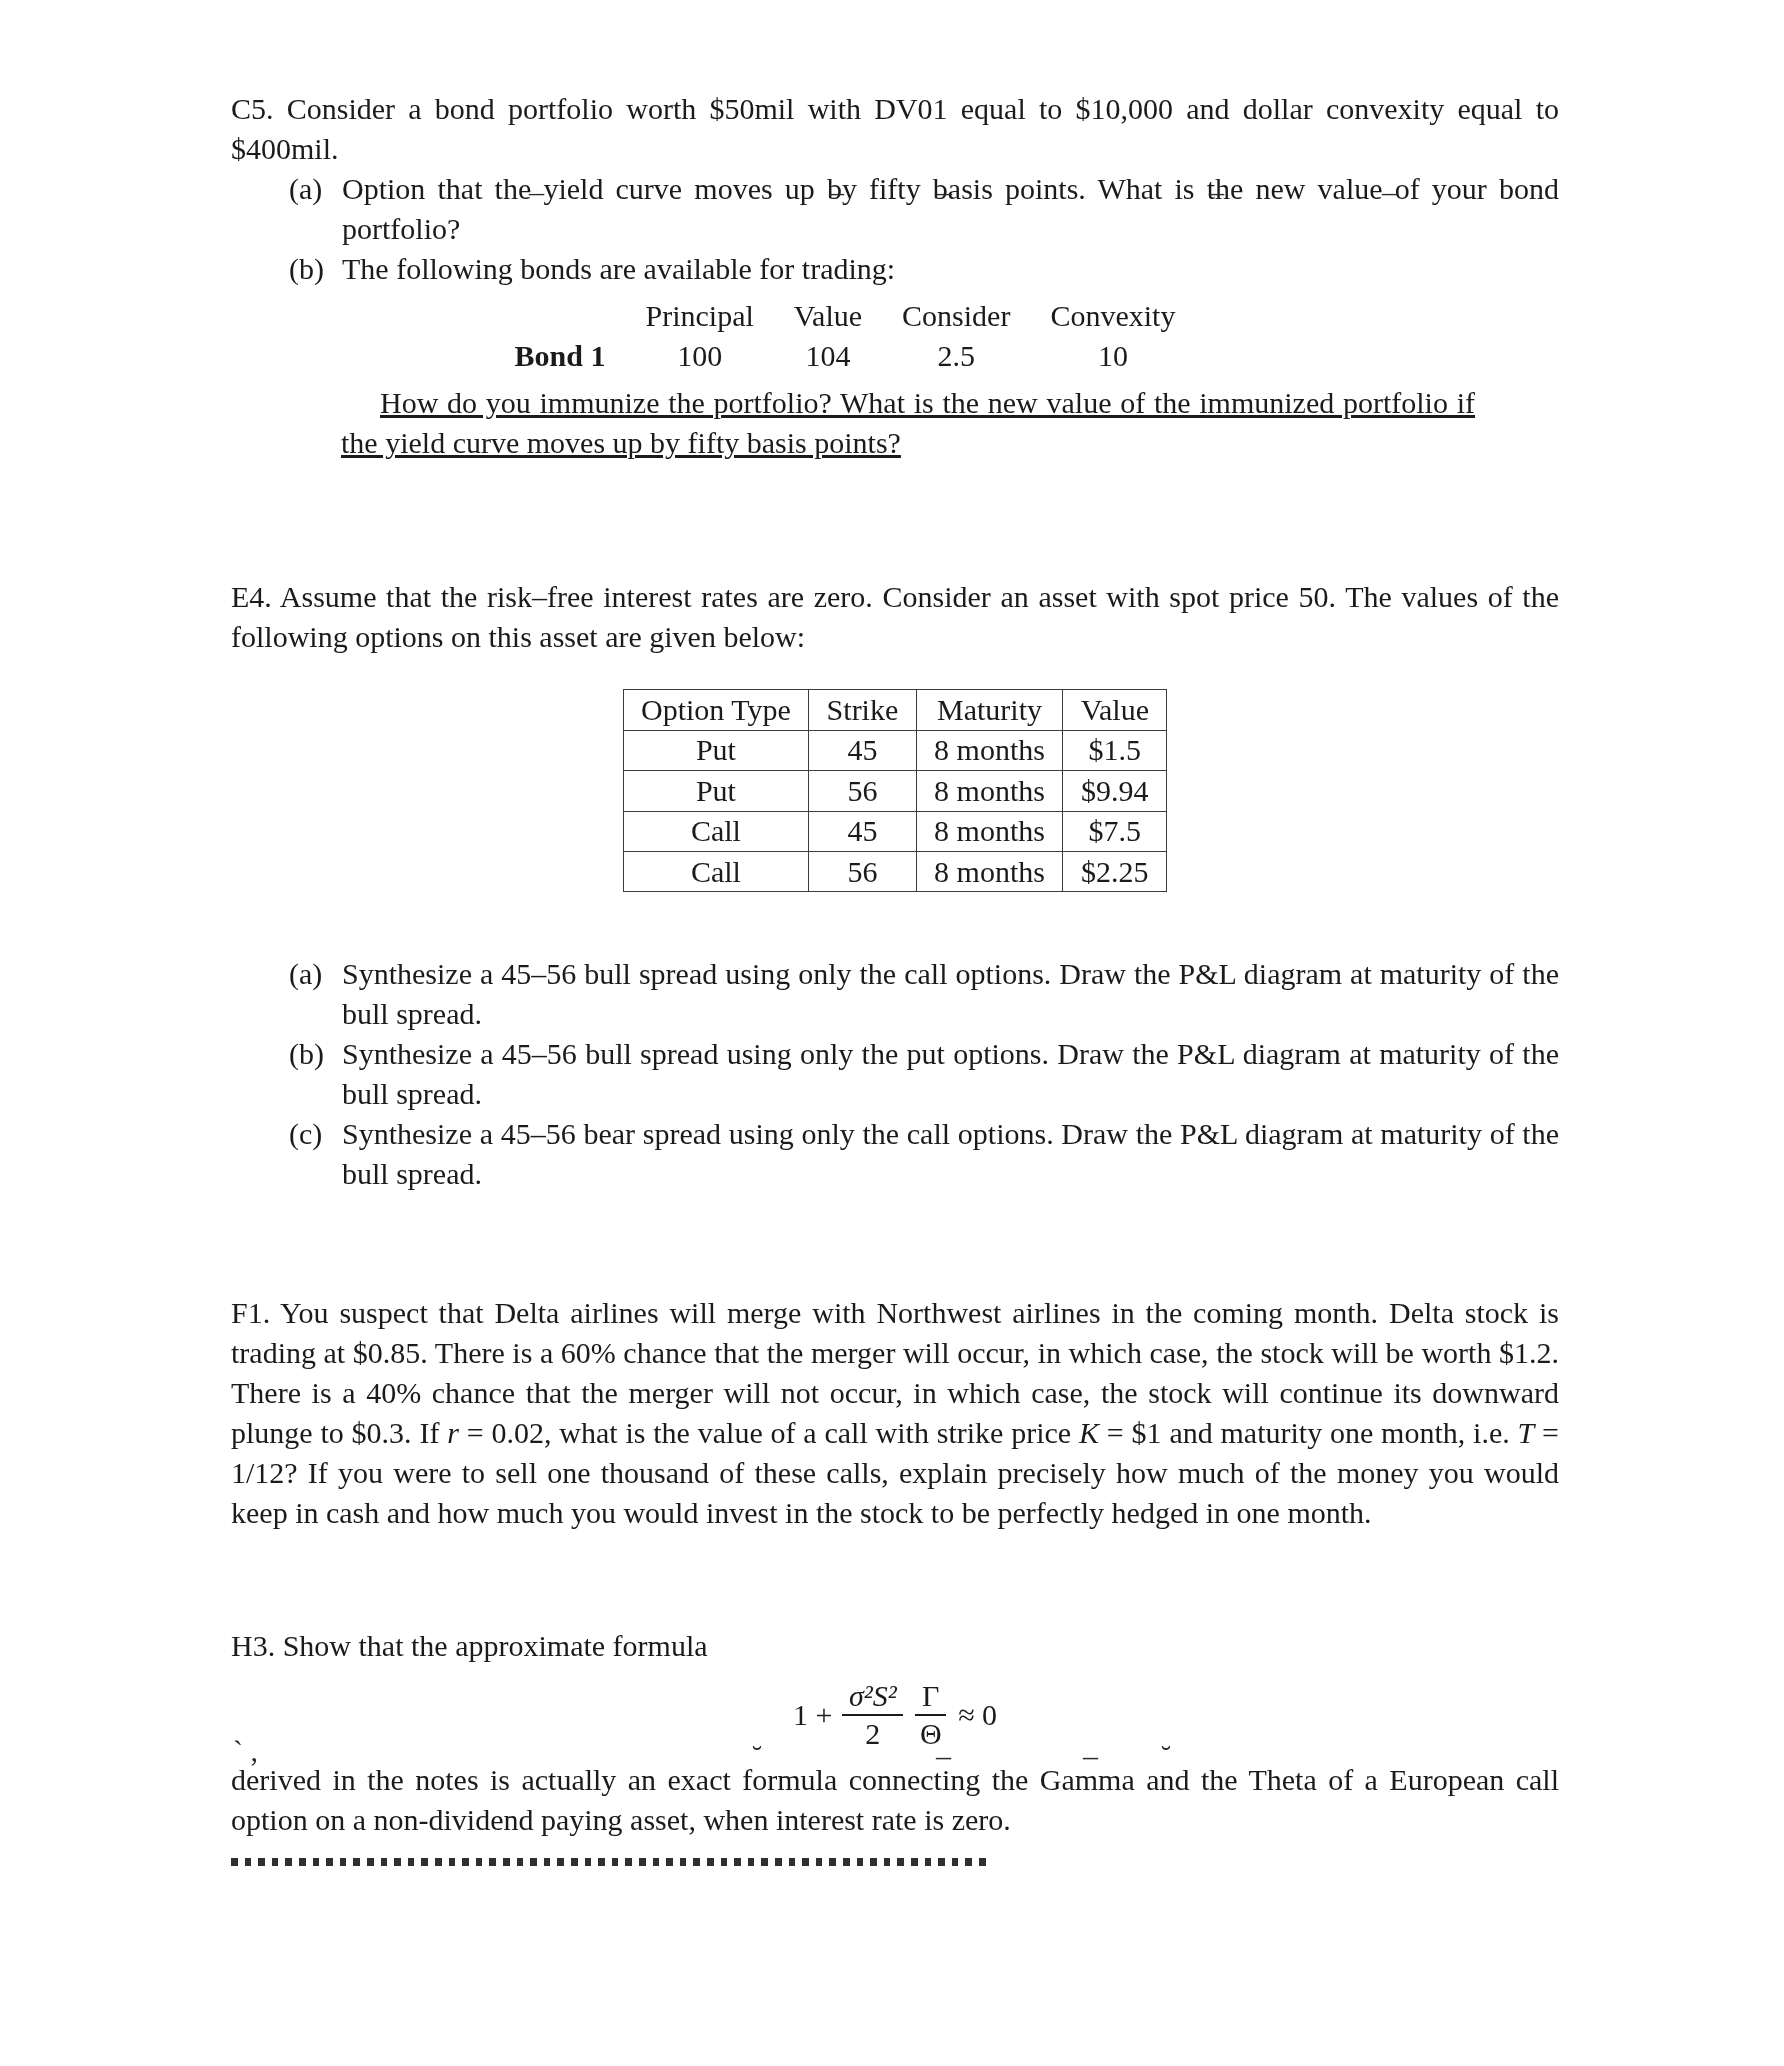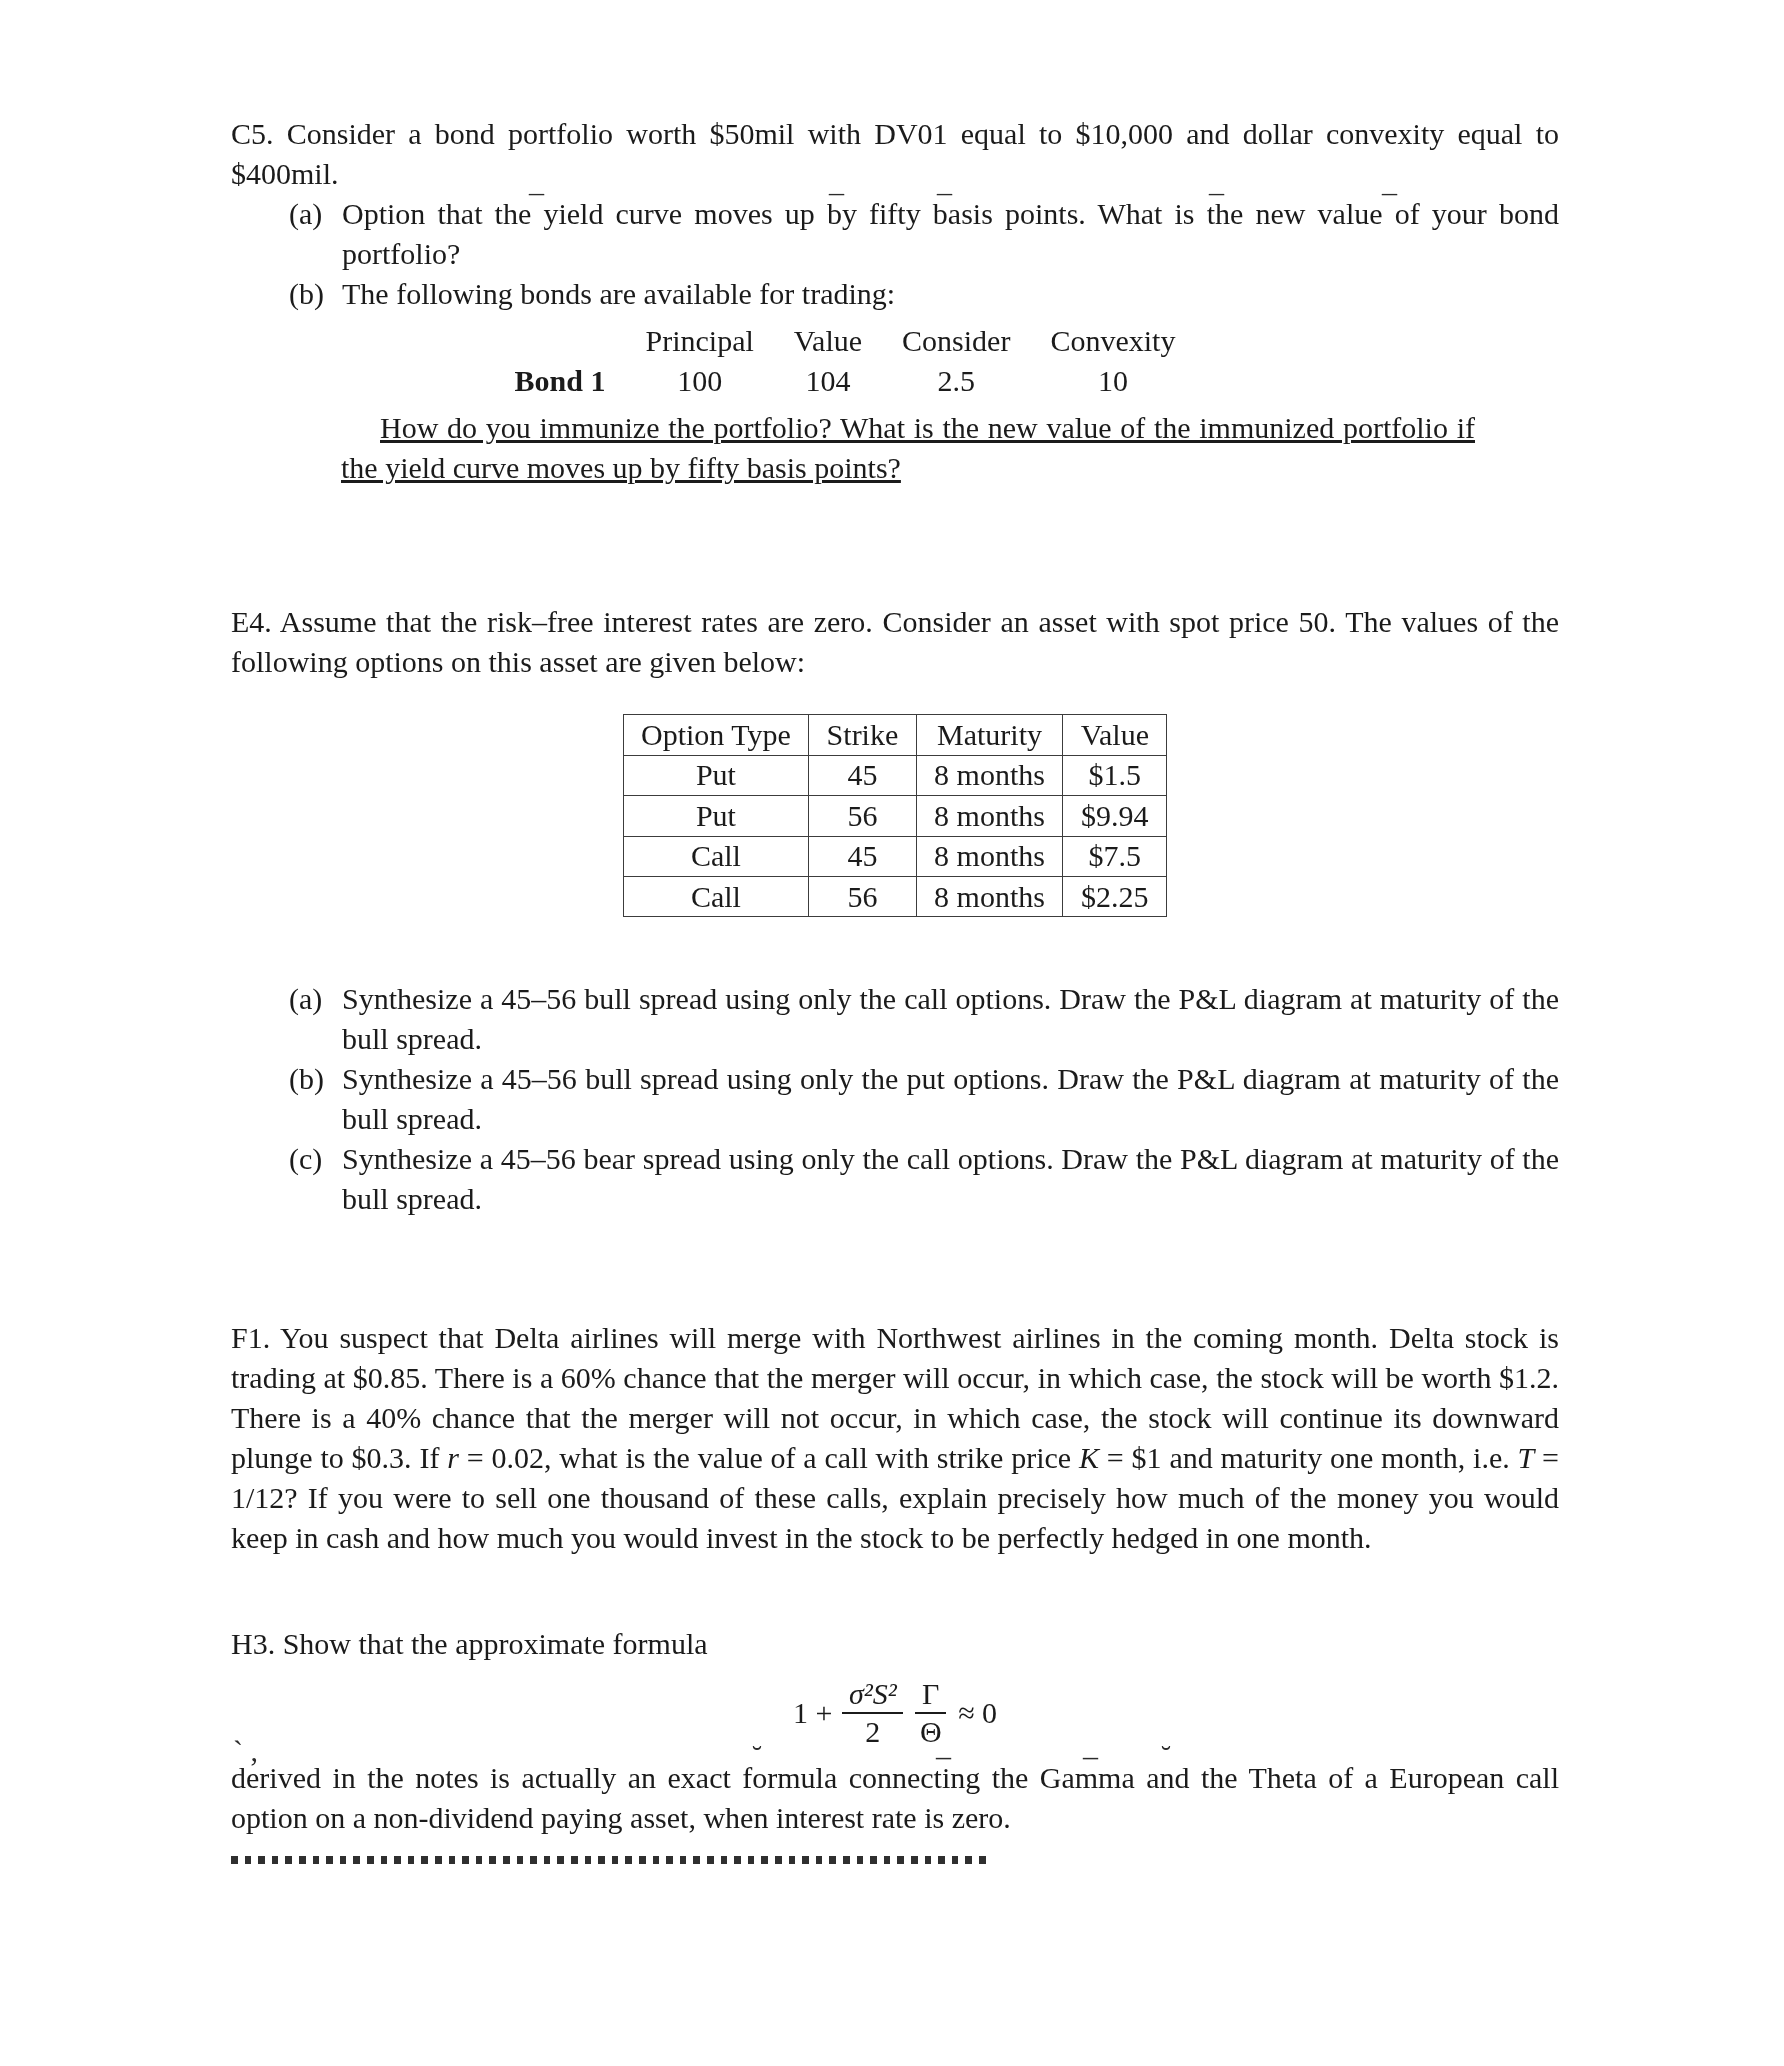--- a/index.html
+++ b/index.html
@@ -8,21 +8,21 @@
     width: 1784px;
     height: 2309px;
     background: #ffffff;
     font-family: "Liberation Serif", "DejaVu Serif", serif;
     font-size: 30px;
     line-height: 40px;
     color: #1b1b1b;
     position: relative;
     overflow: hidden;
   }
-  .page { padding: 114px 225px 0 231px; position: relative; }
+  .page { padding: 89px 225px 0 231px; position: relative; }
   p { margin: 0; }
   .para { text-align: justify; }
 
   .plist { margin-left: 58px; }
   .pitem { display: flex; }
   .plabel { flex: 0 0 53px; }
   .pbody { flex: 1; text-align: justify; }
 
   .bond-table {
     margin: 7.4px auto 0;
@@ -50,21 +50,21 @@
   .opt-table th, .opt-table td {
     border: 1.2px solid #3c3c3c;
     padding: 1.7px 17.4px;
     text-align: center;
     font-weight: normal;
     line-height: 36px;
   }
   .sec-e4 .plist { margin-top: 62px; }
 
   .sec-f1 { margin-top: 99px; }
-  .sec-h3 { margin-top: 66px; }
+  .sec-h3 { margin-top: 93px; }
 
   .formula {
     display: flex;
     justify-content: center;
     align-items: center;
     gap: 10px;
     margin: 11.6px 0 8.3px;
   }
   .frac { display: flex; flex-direction: column; align-items: center; line-height: 36px; }
   .frac .num { border-bottom: 2.1px solid #1b1b1b; padding: 0 6.6px; }

